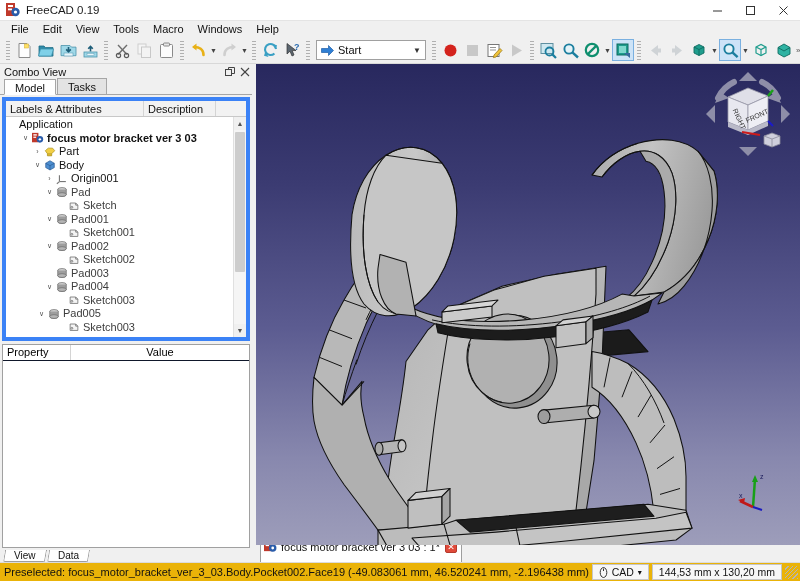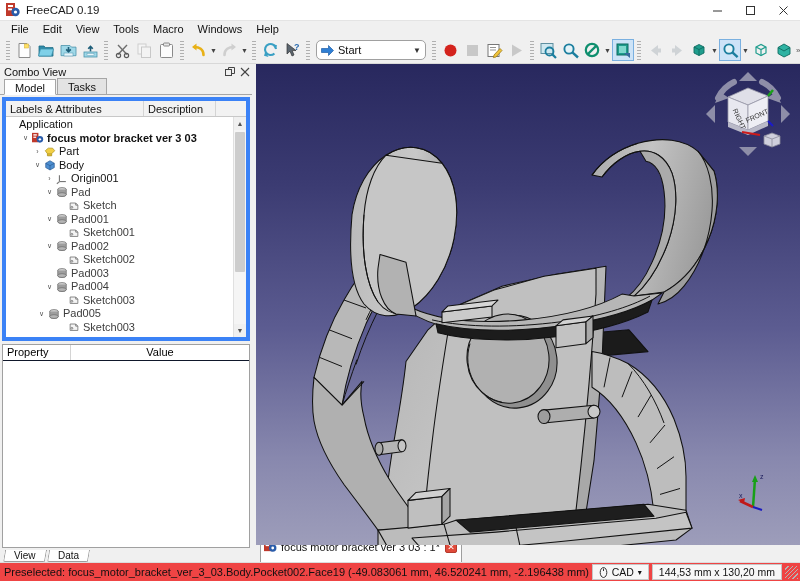--- a/index.html
+++ b/index.html
@@ -32,21 +32,21 @@
   
   .toolbar { height:27px; background:#f0f0f0; display:flex; align-items:center; flex:0 0 27px; padding-left:3px; border-bottom:1px solid #d8d8d8; }
   .tbgrip { width:4px; height:19px; margin:0 3px; background:
      repeating-linear-gradient(to bottom, #b0b0b0 0 1px, transparent 1px 3px); flex:0 0 4px; }
   .tbtn { width:22px; height:22px; display:flex; align-items:center; justify-content:center; position:relative; flex:0 0 22px; }
   .tbtn.active { background:#cde3f7; border:1px solid #7ab0e0; }
   .tbtn.disabled { opacity:0.38; }
   .caret { width:9px; height:22px; display:flex; align-items:center; justify-content:center; font-size:7px; color:#444; flex:0 0 9px;}
   .wbcombo {
     width:110px; height:20px; background:#fff; border:1px solid #a0a0a0;
-    display:flex; align-items:center; margin:0 3px; flex:0 0 110px; border-radius:5px;
+    display:flex; align-items:center; margin:0 3px; flex:0 0 110px; border-radius:0;
   }
   .wbcombo .wbicon { width:14px; margin:0 3px 0 4px; flex:0 0 14px; display:flex; align-items:center;}
   .wbcombo .wbtext { flex:1; font-size:11px; color:#111; }
   .wbcombo .wbarrow { width:16px; text-align:center; font-size:8px; color:#333; flex:0 0 16px; }
   .tbspacer { flex:1; }
   .chev { font-size:8px; color:#555; padding:0 2px; letter-spacing:-1px; }
 
   
   .main { flex:1; display:flex; min-height:0; position:relative; }
 
@@ -115,21 +115,21 @@
   .doctab {
     height:32px; background:#fff; border:1px solid #9e9e9e; border-bottom:none;
     display:flex; align-items:center; padding:0 4px 0 3px; font-size:11px; color:#111;
   }
   .doctab .dicon { width:13px; height:13px; margin-right:4px; flex:0 0 13px; }
   .doctab .dclose { width:12px; height:12px; margin-left:5px; flex:0 0 12px;
      background:#e04a3a; border:1px solid #b53a2c; border-radius:2px; color:#fff;
      font-size:9px; line-height:10px; text-align:center; }
 
   
-  .statusbar { height:19px; background:#ef4444; border-top:1px solid #dcdcdc; display:flex; align-items:center; flex:0 0 19px; }
+  .statusbar { height:19px; background:#eab308; border-top:1px solid #dcdcdc; display:flex; align-items:center; flex:0 0 19px; }
   .statustext { padding-left:4px; font-size:11px; color:#111; flex:1; white-space:nowrap; overflow:hidden; }
   .statuscell {
     height:16px; border:1px solid #c6c6c6; background:#f7f7f7; display:flex; align-items:center;
     padding:0 6px; margin-right:3px; font-size:10.5px; color:#111;
   }
   .statuscell .navicon { margin-right:4px; }
   .grip { width:13px; height:13px; margin-right:2px; background:
      repeating-linear-gradient(135deg, transparent 0 2px, #b5b5b5 2px 3px); }
 
   svg { display:block; }

